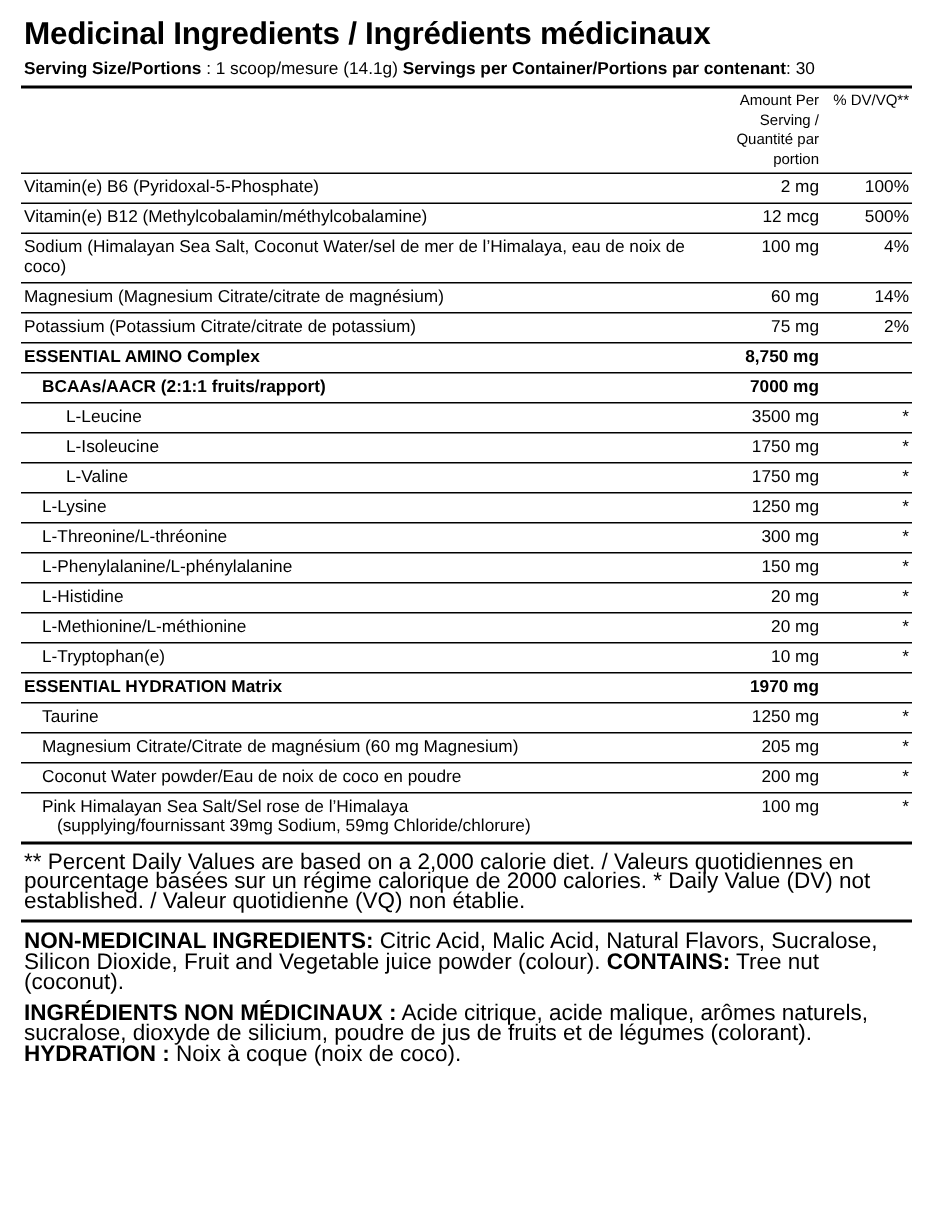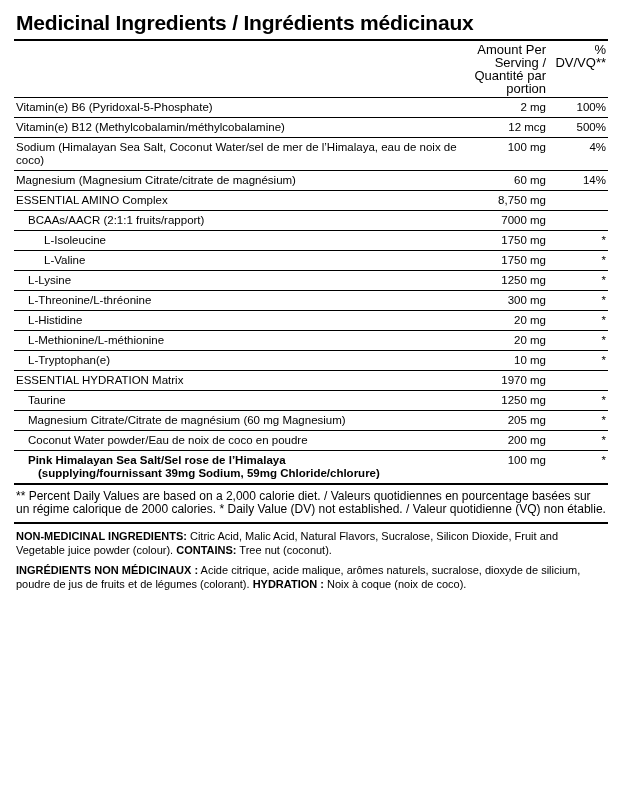--- a/index.html
+++ b/index.html
@@ -47,53 +47,56 @@
   }
   .col-name { width: auto; }
   .col-amt  { width: 86px; text-align: right; padding-right: 6px !important; }
   .col-dv   { width: 56px; text-align: right; padding-right: 2px !important; }
 
   .hdr-row td {
     border-top: 2px solid #000;
     border-bottom: 1px solid #000;
     padding-top: 2px !important;
     padding-bottom: 2px !important;
-    font-size: 13px;
+    font-size: 10px;
   }
   .hdr-amt { text-align: right; padding-right: 6px !important; }
   .hdr-dv  { text-align: right; padding-right: 2px !important; }
   .thin td { border-bottom: 1px solid #000; }
 
-  .bold { font-weight: normal; }
+  .bold { font-weight: bold; }
   .indent1 { padding-left: 14px !important; }
   .indent2 { padding-left: 30px !important; }
   .heavy-bot td { border-bottom: 2px solid #000; }
 
   .footnote {
-    font-size: 12px;
+    font-size: 15px;
     line-height: 13px;
     padding: 5px 2px 6px 2px;
     border-bottom: 2px solid #000;
   }
   .bottom-block {
-    font-size: 11px;
+    font-size: 15px;
     line-height: 13.5px;
     padding: 6px 2px 0 2px;
   }
   .bottom-block p { margin: 0 0 7px 0; }
   .bottom-block b { font-weight: bold; }
-  .wrapline { display: block; font-weight: bold; }
+  .wrapline { display: block; }
 </style>
 </head>
 <body>
 
 <div class="panel">
 
   <div class="title">Medicinal Ingredients / Ingrédients médicinaux</div>
 
+  <div class="serving-line">
+    <b>Serving Size/Portions</b><span> : 1 scoop/mesure (14.1g) </span><b>Servings per Container/Portions par contenant</b><span>: 30</span>
+  </div>
 
   <table class="nut">
     <colgroup>
       <col class="col-name">
         <col class="col-amt">
         <col class="col-dv">
     </colgroup>
     <tbody>
       <tr class="hdr-row">
         <td></td>
@@ -114,50 +117,65 @@
       <tr class="thin">
         <td>Sodium (Himalayan Sea Salt, Coconut Water/sel de mer de l’Himalaya, eau de noix de coco)</td>
         <td class="col-amt">100 mg</td>
         <td class="col-dv">4%</td>
       </tr>
       <tr class="thin">
         <td>Magnesium (Magnesium Citrate/citrate de magnésium)</td>
         <td class="col-amt">60 mg</td>
         <td class="col-dv">14%</td>
       </tr>
+      <tr class="thin">
+        <td>Potassium (Potassium Citrate/citrate de potassium)</td>
+        <td class="col-amt">75 mg</td>
+        <td class="col-dv">2%</td>
+      </tr>
 
       <tr class="thin">
         <td class="bold">ESSENTIAL AMINO Complex</td>
         <td class="col-amt bold">8,750 mg</td>
         <td class="col-dv bold"></td>
       </tr>
       <tr class="thin">
         <td class="bold indent1">BCAAs/AACR (2:1:1 fruits/rapport)</td>
         <td class="col-amt bold">7000 mg</td>
         <td class="col-dv bold"></td>
       </tr>
 
       <tr class="thin">
+        <td class="indent2">L-Leucine</td>
+        <td class="col-amt">3500 mg</td>
+        <td class="col-dv">*</td>
+      </tr>
+      <tr class="thin">
         <td class="indent2">L-Isoleucine</td>
         <td class="col-amt">1750 mg</td>
         <td class="col-dv">*</td>
       </tr>
       <tr class="thin">
         <td class="indent2">L-Valine</td>
         <td class="col-amt">1750 mg</td>
         <td class="col-dv">*</td>
       </tr>
       <tr class="thin">
         <td class="indent1">L-Lysine</td>
         <td class="col-amt">1250 mg</td>
         <td class="col-dv">*</td>
       </tr>
       <tr class="thin">
         <td class="indent1">L-Threonine/L-thréonine</td>
         <td class="col-amt">300 mg</td>
+        <td class="col-dv">*</td>
+      </tr>
+      <tr class="thin">
+        <td class="indent1">L-Phenylalanine/L-phénylalanine</td>
+        <td class="col-amt">150 mg</td>
         <td class="col-dv">*</td>
       </tr>
       <tr class="thin">
         <td class="indent1">L-Histidine</td>
         <td class="col-amt">20 mg</td>
         <td class="col-dv">*</td>
       </tr>
       <tr class="thin">
         <td class="indent1">L-Methionine/L-méthionine</td>
         <td class="col-amt">20 mg</td>

